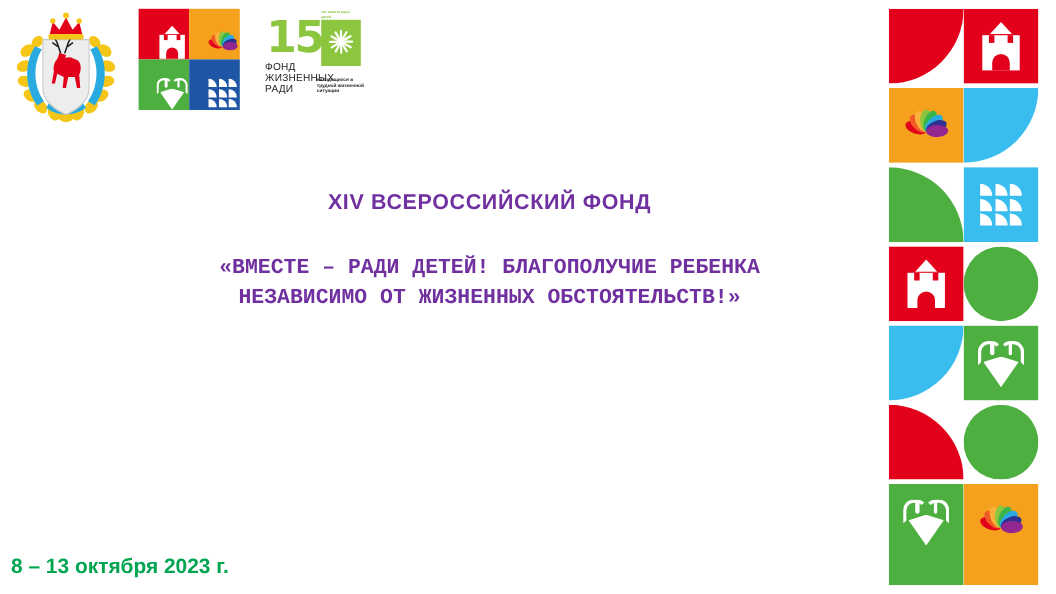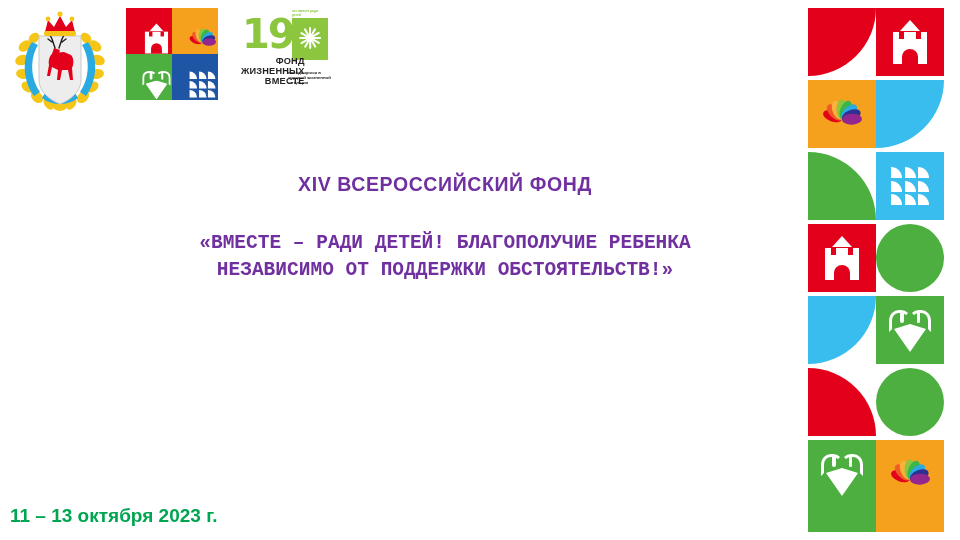--- a/index.html
+++ b/index.html
@@ -214,22 +214,22 @@
     position:absolute; left:8px; top:8px; width:6px; height:6px;
     background:#fff; border-radius:50%;
   }
   .fund-tiny {
     position:absolute; right:6px; top:2px;
     font-size:3.2px; line-height:3.6px; color:#8CC63E;
     text-align:left; width:34px; font-weight:bold;
   }
   .fund-name {
     position:absolute; left:1px; top:48px;
-    font-size:9.2px; line-height:10px; font-weight:bold;
-    color:#231F20; letter-spacing:0.2px;text-align:right;
+    font-size:9.2px; line-height:10px; font-weight:normal;
+    color:#231F20; letter-spacing:0.2px;
   }
   .fund-desc {
     position:absolute; left:48px; top:62px;
     font-size:4.4px; line-height:5.2px; color:#231F20;
     width:44px; font-weight:bold;
   }
 </style>
 </head>
 <body>
 
@@ -338,58 +338,58 @@
               <span></span>
           </div>
         </div>
       </div>
     </div>
   </div>
 
   <div class="logo logo-fund">
     <div class="fund">
       <div class="fund-tiny">лет вместе ради детей</div>
-      <div class="fund-15">19</div>
+      <div class="fund-15">15</div>
       <div class="fund-block">
         <div class="fund-sun">
           <i style="transform:rotate(0deg)"></i>
             <i style="transform:rotate(30deg)"></i>
           <i style="transform:rotate(60deg)"></i>
             <i style="transform:rotate(90deg)"></i>
           <i style="transform:rotate(120deg)"></i>
             <i style="transform:rotate(150deg)"></i>
           <i style="transform:rotate(180deg)"></i>
             <i style="transform:rotate(210deg)"></i>
           <i style="transform:rotate(240deg)"></i>
             <i style="transform:rotate(270deg)"></i>
           <i style="transform:rotate(300deg)"></i>
             <i style="transform:rotate(330deg)"></i>
           <div class="core"></div>
         </div>
       </div>
       <div class="fund-name">
         <div>ФОНД</div>
         <div>ЖИЗНЕННЫХ</div>
-        <div>ВМЕСТЕ</div>
+        <div>РАДИ</div>
       </div>
       <div class="fund-desc">находящихся в трудной жизненной ситуации</div>
     </div>
   </div>
 </div>
 
 <div class="title-block">
   <div class="title-main">XIV ВСЕРОССИЙСКИЙ  ФОНД</div>
   <div class="title-sub">
     <span class="ln">«ВМЕСТЕ – РАДИ ДЕТЕЙ! БЛАГОПОЛУЧИЕ РЕБЕНКА</span>
-    <span class="ln">НЕЗАВИСИМО ОТ ПОДДЕРЖКИ ОБСТОЯТЕЛЬСТВ!»</span>
+    <span class="ln">НЕЗАВИСИМО ОТ ЖИЗНЕННЫХ ОБСТОЯТЕЛЬСТВ!»</span>
   </div>
 </div>
 
 <div class="place-block">
-  <div class="place-date">11 – 13 октября 2023 г.</div>
+  <div class="place-date">8 – 13 октября 2023 г.</div>
 </div>
 
 <div class="pattern">
 
   <div class="tile col-a" style="top:8px">
     <div class="sh-qbr c-red"></div>
   </div>
   <div class="tile col-b" style="top:8px">
     <div class="sh-full c-red"></div>
     <div class="motif">

